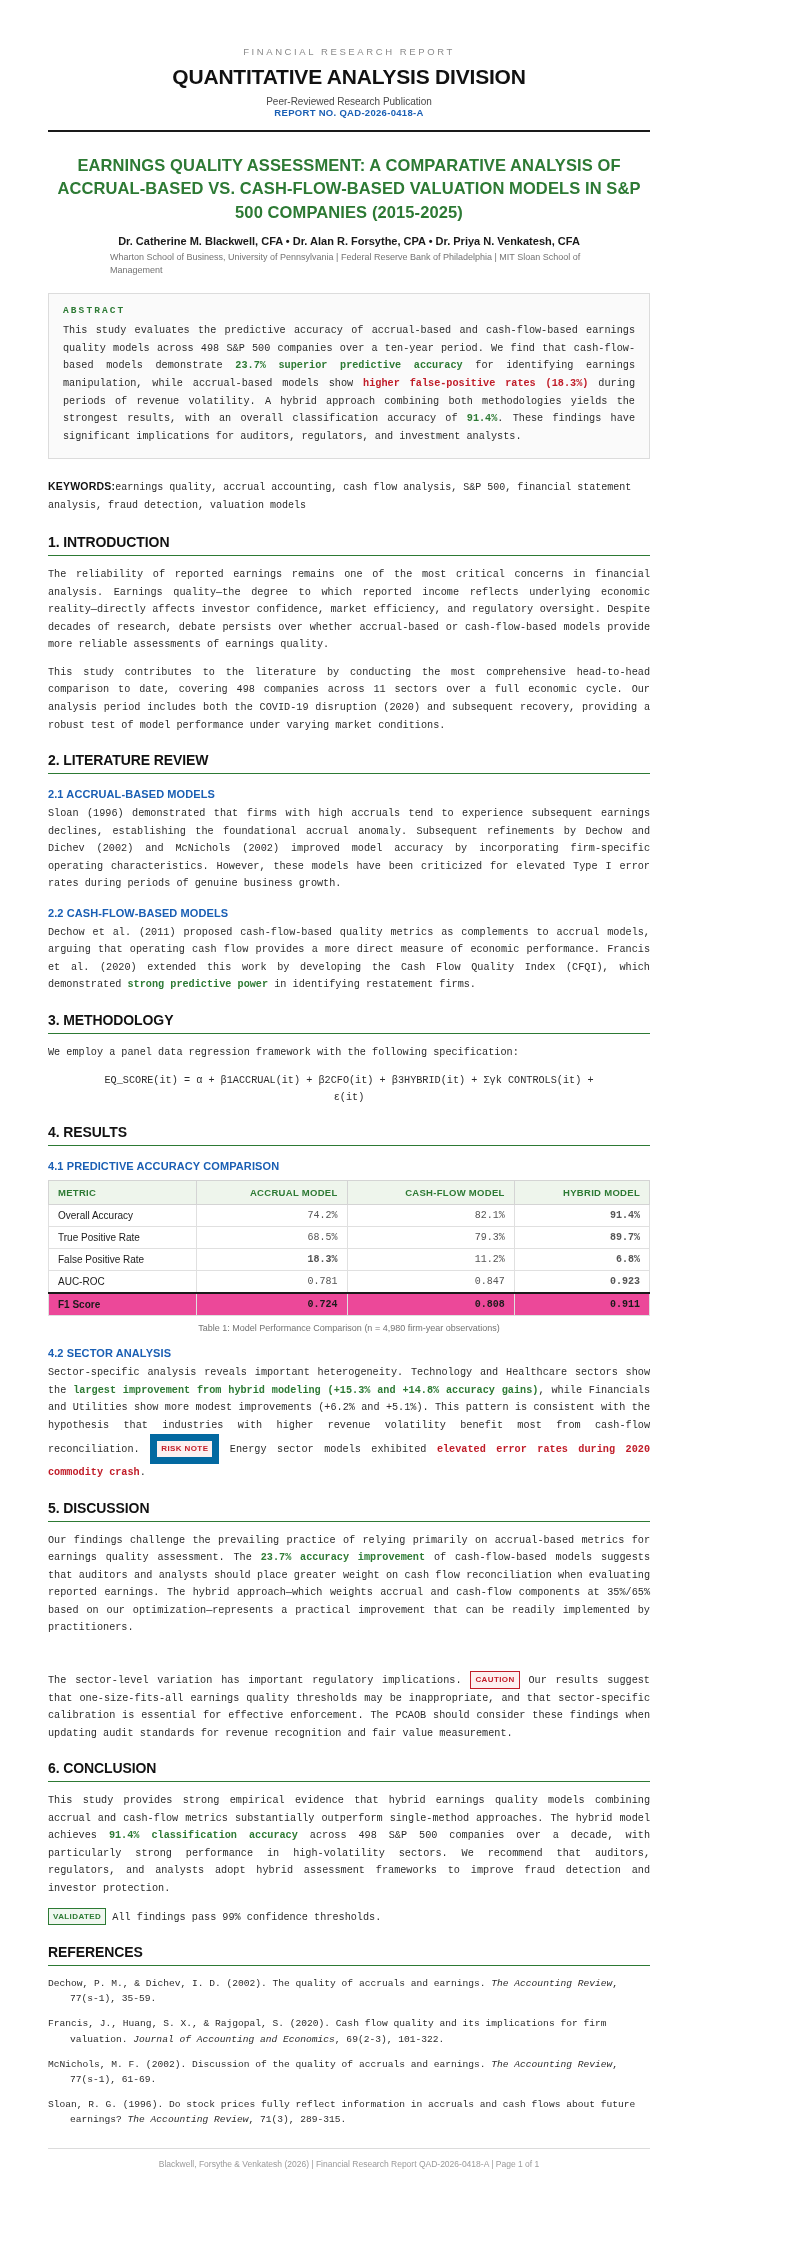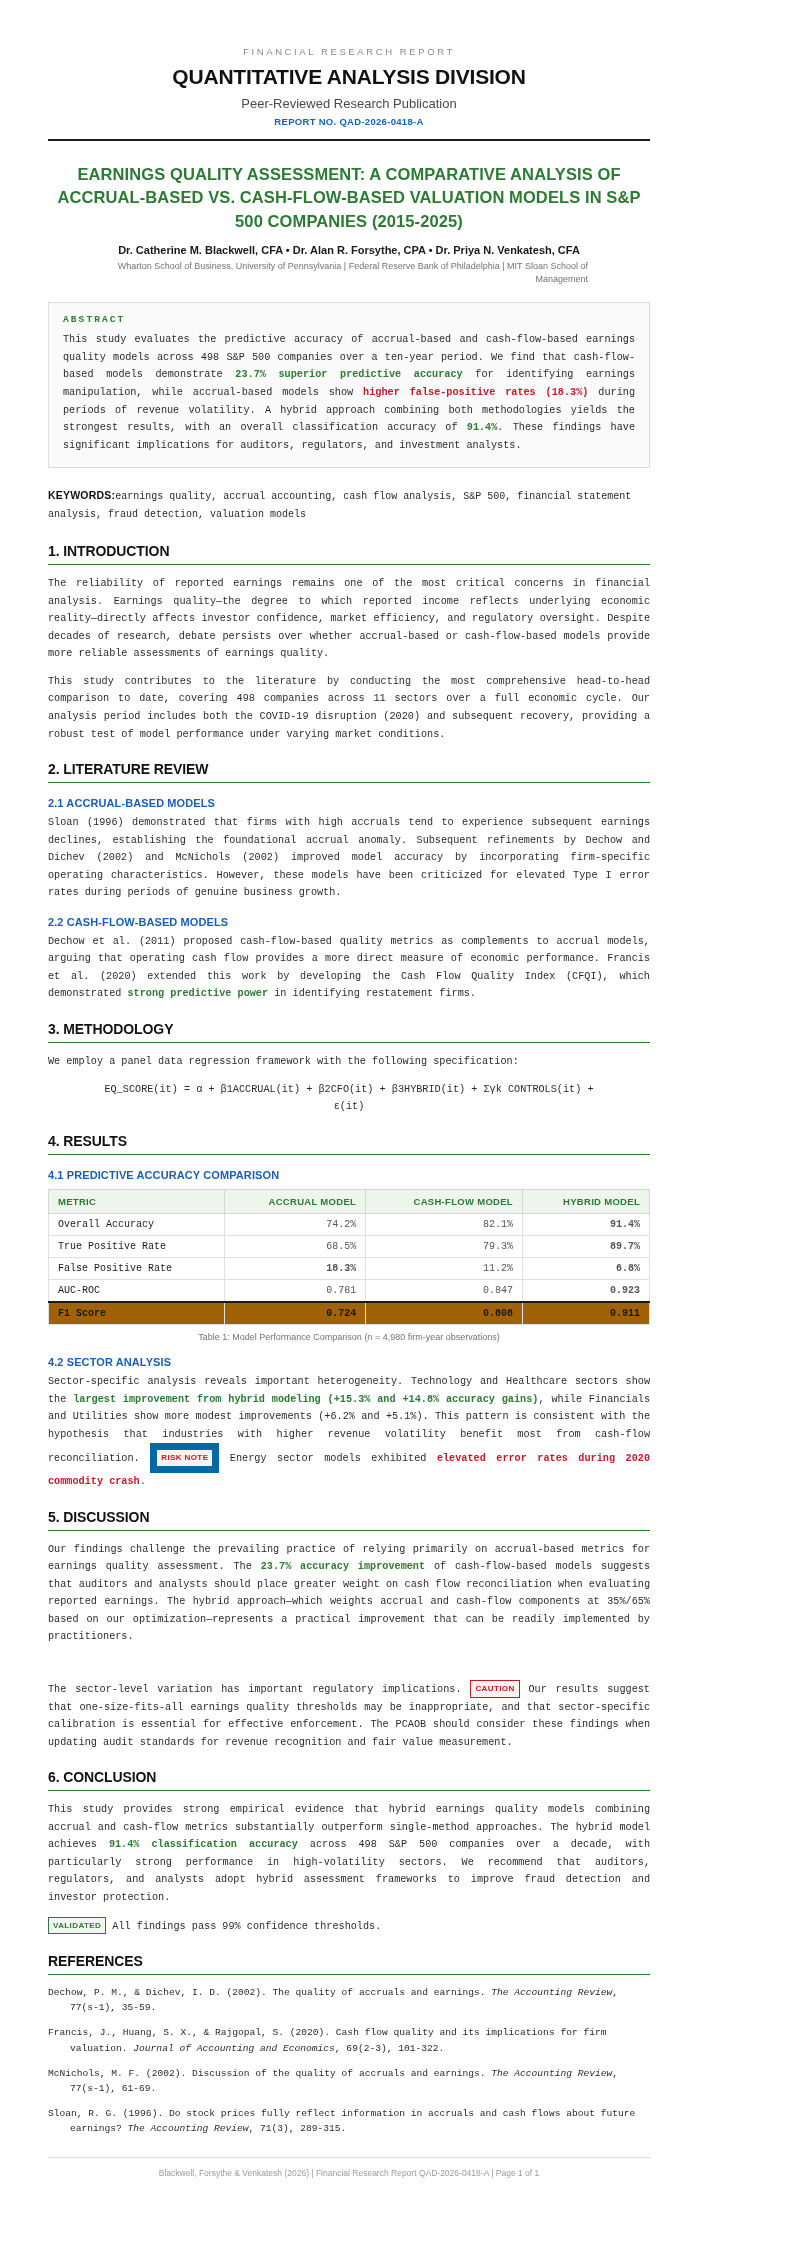--- a/index.html
+++ b/index.html
@@ -30,23 +30,22 @@
     margin-bottom: 8px;
   }
   .mast-division {
     font-size: 21px;
     font-weight: bold;
     letter-spacing: -0.2px;
     color: #111111;
     margin-bottom: 7px;
   }
   .mast-sub {
-    font-size: 13px;
+    font-size: 10px;
     color: #4a4a4a;
-    margin-bottom: 5px;
   }
   .mast-report-no {
     font-size: 9.5px;
     font-weight: bold;
     letter-spacing: 0.3px;
     color: #1a5fb4;
     margin-bottom: 12px;
   }
   .rule-heavy {
     border: 0;
@@ -65,21 +64,21 @@
     margin: 0 6px 11px 6px;
   }
   .authors {
     text-align: center;
     font-size: 11px;
     font-weight: bold;
     color: #1a1a1a;
     margin-bottom: 4px;
   }
   .affil {
-    text-align: right;
+    text-align: left;
     font-size: 9px;
     color: #737373;
     line-height: 1.45;
     margin: 0 62px 16px 62px;
   }
 
   
   .abstract-box {
     border: 1px solid #dcdcdc;
     background: #fafafa;
@@ -215,27 +214,27 @@
   table.results td {
     border: 1px solid #e0e0e0;
     padding: 5px 9px;
     text-align: right;
     font-family: "Liberation Mono", monospace;
     font-size: 10px;
     color: #555555;
   }
   table.results td.metric-name {
     text-align: left;
-    font-family: Liberation Mono, monospace;
+    font-family: Liberation Sans, sans-serif;
     font-size: 10px;
     color: #1a1a1a;
   }
   table.results tr.total-row td {
     border-top: 2px solid #1a1a1a;
-    background: #a16207;
+    background: #ec4899;
     font-weight: bold;
     color: #1a1a1a;
   }
   table.results tr.total-row td.metric-name { font-weight: bold; }
   td.v-green { color: #2d7a34; font-weight: bold; }
   td.v-red   { color: #c01c28; font-weight: bold; }
 
   .table-caption {
     text-align: center;
     font-size: 9px;

